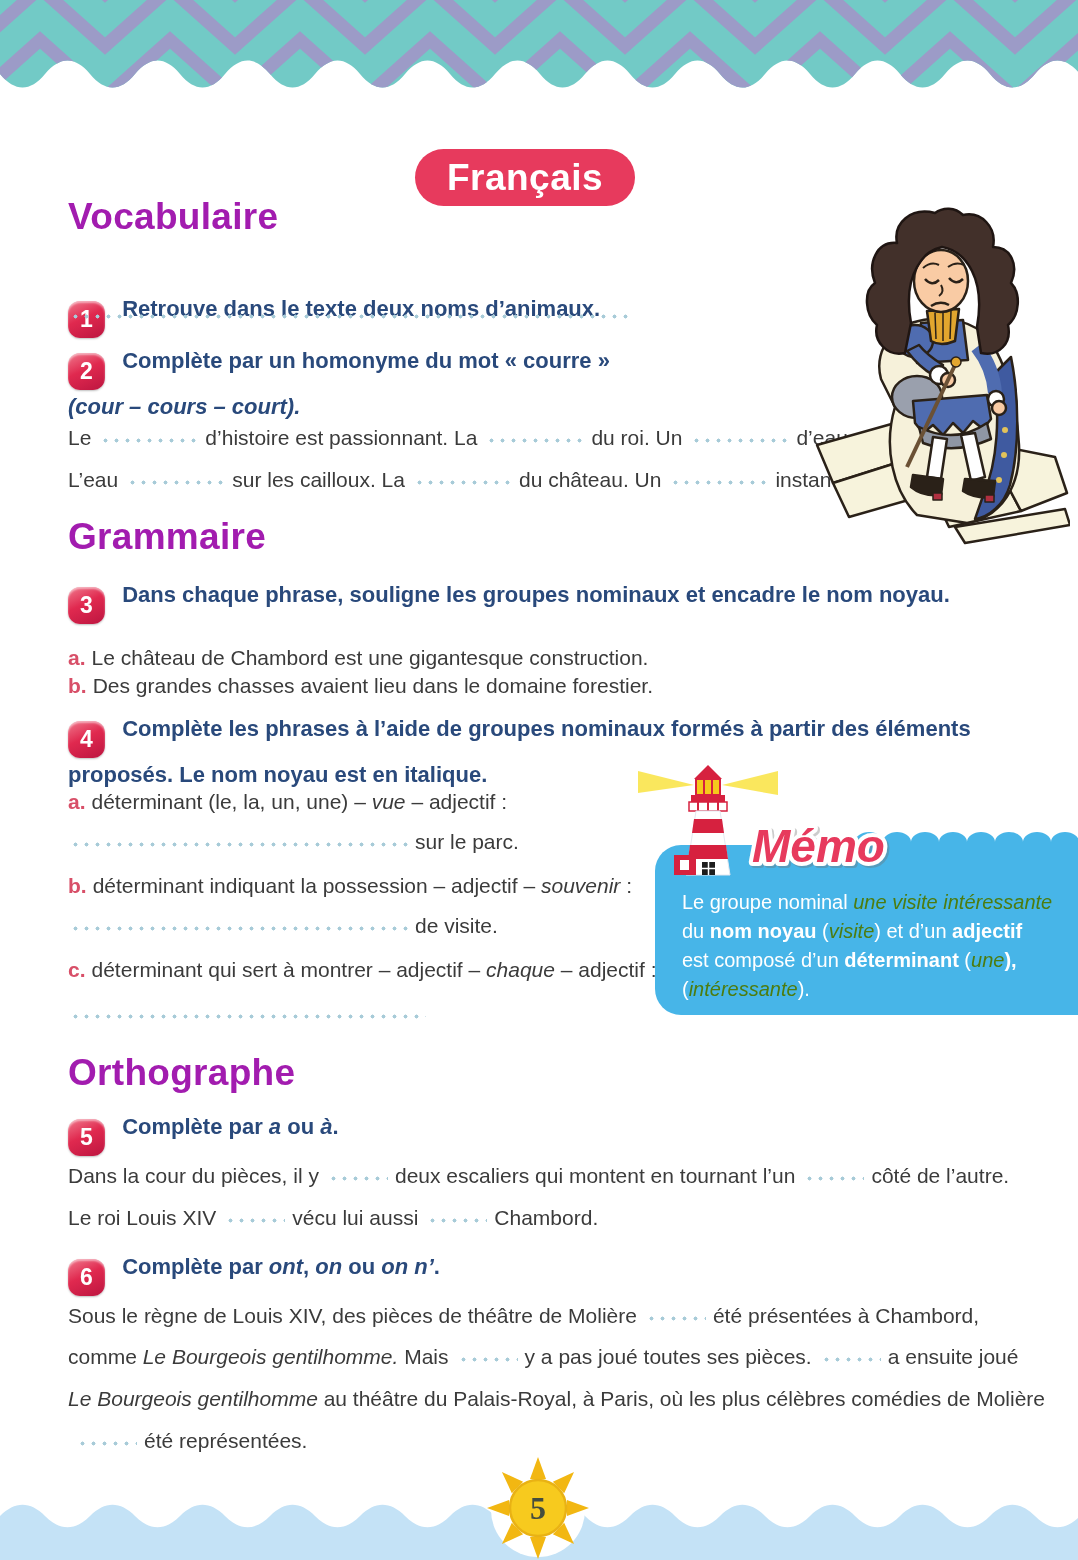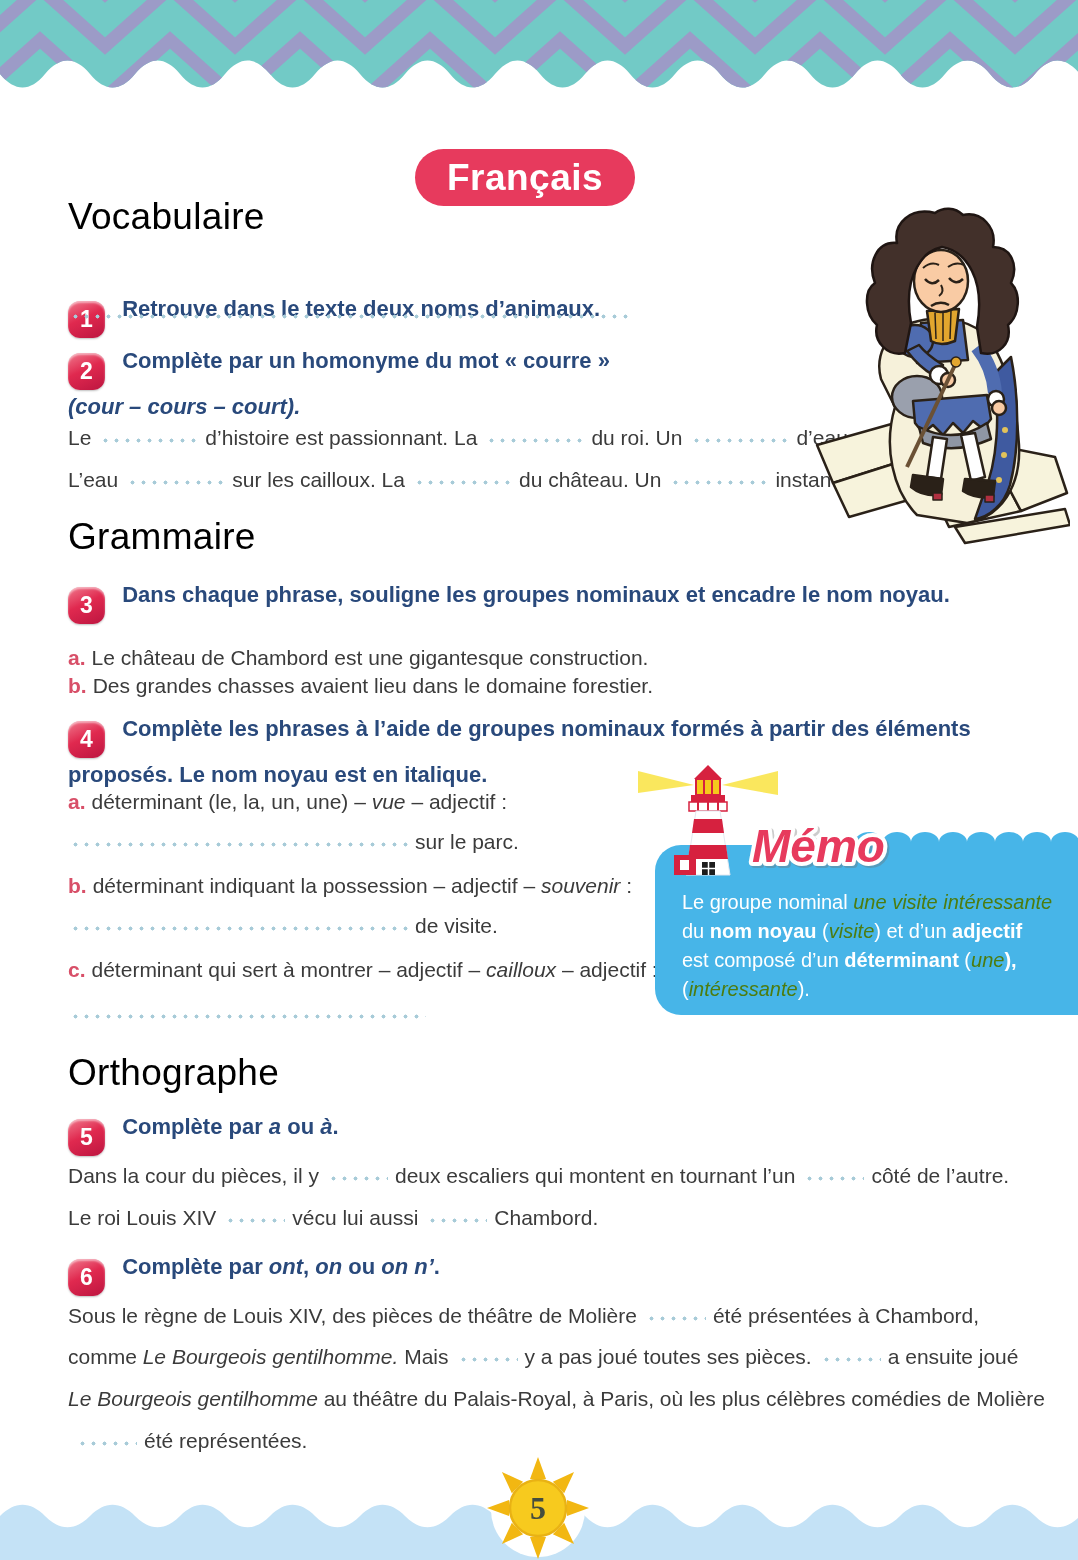--- a/index.html
+++ b/index.html
@@ -9,21 +9,21 @@
     -webkit-font-smoothing:antialiased;
   }
   .abs{position:absolute;}
   
   .subject-badge{
     left:415px;top:149px;width:220px;height:57px;background:#e73a5d;
     border-radius:29px;display:flex;align-items:center;justify-content:center;
     color:#fff;font-size:37px;font-weight:bold;letter-spacing:.5px;
   }
   .section-heading{
-    left:68px;font-size:37px;font-weight:normal;color:#000000;letter-spacing:.3px;
+    left:68px;font-size:37px;font-weight:bold;color:#a21caf;letter-spacing:.3px;
   }
   
   .instr{left:68px;width:965px;font-size:22px;font-weight:bold;color:#29497b;line-height:34px;margin:0;}
   .instr .it{font-style:italic;}
   .numbadge{
     display:inline-flex;align-items:center;justify-content:center;
     width:37px;height:37px;border-radius:12px;margin-right:11px;vertical-align:-11px;
     background:linear-gradient(155deg,#f07a8d 0%,#e0294f 45%,#bc1540 100%);
     box-shadow:inset 0 2px 2px rgba(255,255,255,.5), 0 1px 2px rgba(0,0,0,.25);
     color:#fff;font-size:23px;font-weight:bold;font-style:normal;
@@ -121,21 +121,21 @@
 <p class="abs body-line" style="top:828px;">
   <span class="blank w-l"></span><span>sur le parc.</span>
 </p>
 <p class="abs body-line" style="top:872px;">
   <span class="abc">b.</span><span>déterminant indiquant la possession – adjectif – </span><span class="it">souvenir</span><span> :</span>
 </p>
 <p class="abs body-line" style="top:912px;">
   <span class="blank w-l"></span><span>de visite.</span>
 </p>
 <p class="abs body-line" style="top:956px;">
-  <span class="abc">c.</span><span>déterminant qui sert à montrer – adjectif – </span><span class="it">cailloux</span><span> – adjectif :</span>
+  <span class="abc">c.</span><span>déterminant qui sert à montrer – adjectif – </span><span class="it">chaque</span><span> – adjectif :</span>
 </p>
 <p class="abs body-line" style="top:1000px;">
   <span class="blank w-xl"></span>
 </p>
 
 <div class="abs memo-box"></div>
 <svg class="abs" style="left:855px;top:828px;" width="223" height="20" viewBox="0 0 223 20">
   <path d="M0,14 a14,10 0 0 1 28,0 a14,10 0 0 1 28,0 a14,10 0 0 1 28,0 a14,10 0 0 1 28,0 a14,10 0 0 1 28,0 a14,10 0 0 1 28,0 a14,10 0 0 1 28,0 a14,10 0 0 1 28,0 L223,20 L0,20 Z" fill="#47b5e8"></path>
 </svg>
 

